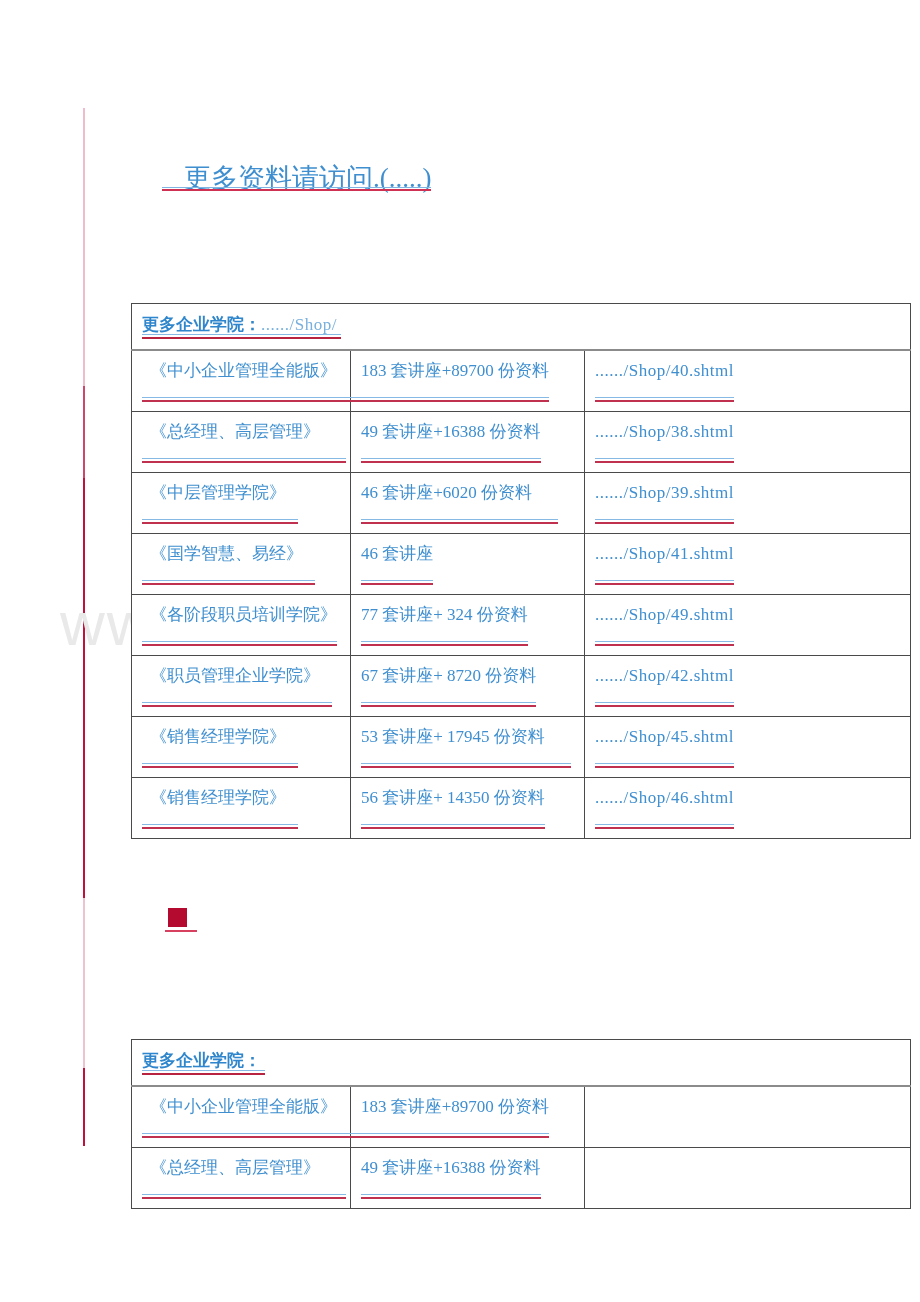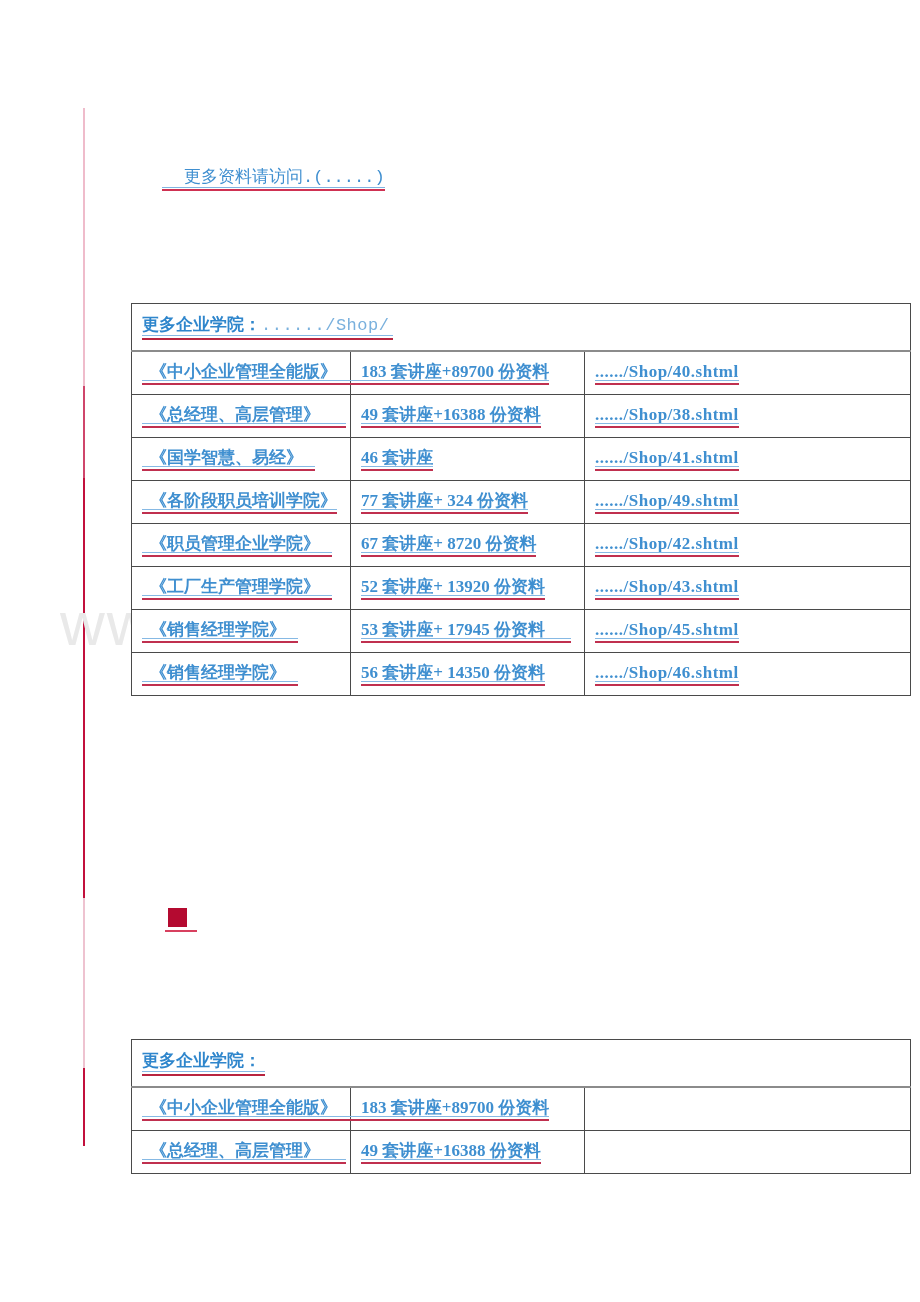--- a/index.html
+++ b/index.html
@@ -53,22 +53,22 @@
     user-select: none;
     pointer-events: none;
     z-index: 5;
   }
 
   
   .doc-heading {
     position: absolute;
     left: 162px;
     top: 163px;
-    font-family: Liberation Mono, monospace;
-    font-size: 17px;
+    font-family: Liberation Serif, serif;
+    font-size: 27px;
     line-height: 30px;
     color: #3f8fd0;
     white-space: nowrap;
     text-align: right;
   }
   .doc-heading .lead-space { display:inline-block; width: 22px; }
   .doc-heading .hd-main { color:#3f8fd0; }
   .doc-heading .ul-blue {
     position: absolute;
     left: 0; right: 0;
@@ -133,22 +133,21 @@
 
   
   .lnk {
     position: relative;
     display: inline-block;
     color: #3f8fd0;
     white-space: nowrap;
     font-family: "Liberation Serif", serif;
     font-size: 17px;
     line-height: 22px;
-    padding-bottom: 2px;
-    font-weight: bold;
+    padding-bottom: 20px;
   }
   .lnk::before {
     content: "";
     position: absolute;
     left: 0; right: 0;
     bottom: 4px;
     height: 1px;
     background: #86b9e4;
   }
   .lnk::after {
@@ -168,21 +167,21 @@
     position: relative;
     display: inline-block;
     font-family: "Liberation Sans", sans-serif;
     font-size: 17px;
     line-height: 24px;
     padding-bottom: 3px;
     padding-right: 4px;
     white-space: nowrap;
   }
   .tbl-header-text .h-strong { color: #2f86cc; font-weight: bold; margin-top: 11px; }
-  .tbl-header-text .h-path   { color: #79b0dd; font-family: Liberation Mono, monospace; }
+  .tbl-header-text .h-path   { color: #79b0dd; font-family: Liberation Serif, serif; }
   .tbl-header-text::before {
     content: "";
     position: absolute;
     left: 0; right: 0;
     bottom: 5px;
     height: 1px;
     background: #86b9e4;
   }
   .tbl-header-text::after {
     content: "";
@@ -254,20 +253,31 @@
             <div class="cell-pad"><span class="lnk lead trail">《总经理、高层管理》</span></div>
           </td>
         <td>
             <div class="cell-pad"><span class="lnk">49 套讲座+16388 份资料</span></div>
           </td>
         <td>
             <div class="cell-pad"><span class="lnk url-txt">....../Shop/38.shtml</span></div>
           </td>
       </tr>
 
+      <tr>
+        <td>
+            <div class="cell-pad"><span class="lnk lead trail-sm">《中层管理学院》</span></div>
+          </td>
+        <td>
+            <div class="cell-pad"><span class="lnk trail">46 套讲座+6020 份资料</span></div>
+          </td>
+        <td>
+            <div class="cell-pad"><span class="lnk url-txt">....../Shop/39.shtml</span></div>
+          </td>
+      </tr>
 
       <tr>
         <td>
             <div class="cell-pad"><span class="lnk lead trail-sm">《国学智慧、易经》</span></div>
           </td>
         <td>
             <div class="cell-pad"><span class="lnk">46 套讲座</span></div>
           </td>
         <td>
             <div class="cell-pad"><span class="lnk url-txt">....../Shop/41.shtml</span></div>
@@ -292,31 +302,20 @@
             <div class="cell-pad"><span class="lnk lead trail-sm">《职员管理企业学院》</span></div>
           </td>
         <td>
             <div class="cell-pad"><span class="lnk">67 套讲座+ 8720 份资料</span></div>
           </td>
         <td>
             <div class="cell-pad"><span class="lnk url-txt">....../Shop/42.shtml</span></div>
           </td>
       </tr>
 
-      <tr>
-        <td>
-            <div class="cell-pad"><span class="lnk lead trail-sm">《工厂生产管理学院》</span></div>
-          </td>
-        <td>
-            <div class="cell-pad"><span class="lnk">52 套讲座+ 13920 份资料</span></div>
-          </td>
-        <td>
-            <div class="cell-pad"><span class="lnk url-txt">....../Shop/43.shtml</span></div>
-          </td>
-      </tr>
 
       <tr>
         <td>
             <div class="cell-pad"><span class="lnk lead trail-sm">《销售经理学院》</span></div>
           </td>
         <td>
             <div class="cell-pad"><span class="lnk trail">53 套讲座+ 17945 份资料</span></div>
           </td>
         <td>
             <div class="cell-pad"><span class="lnk url-txt">....../Shop/45.shtml</span></div>

